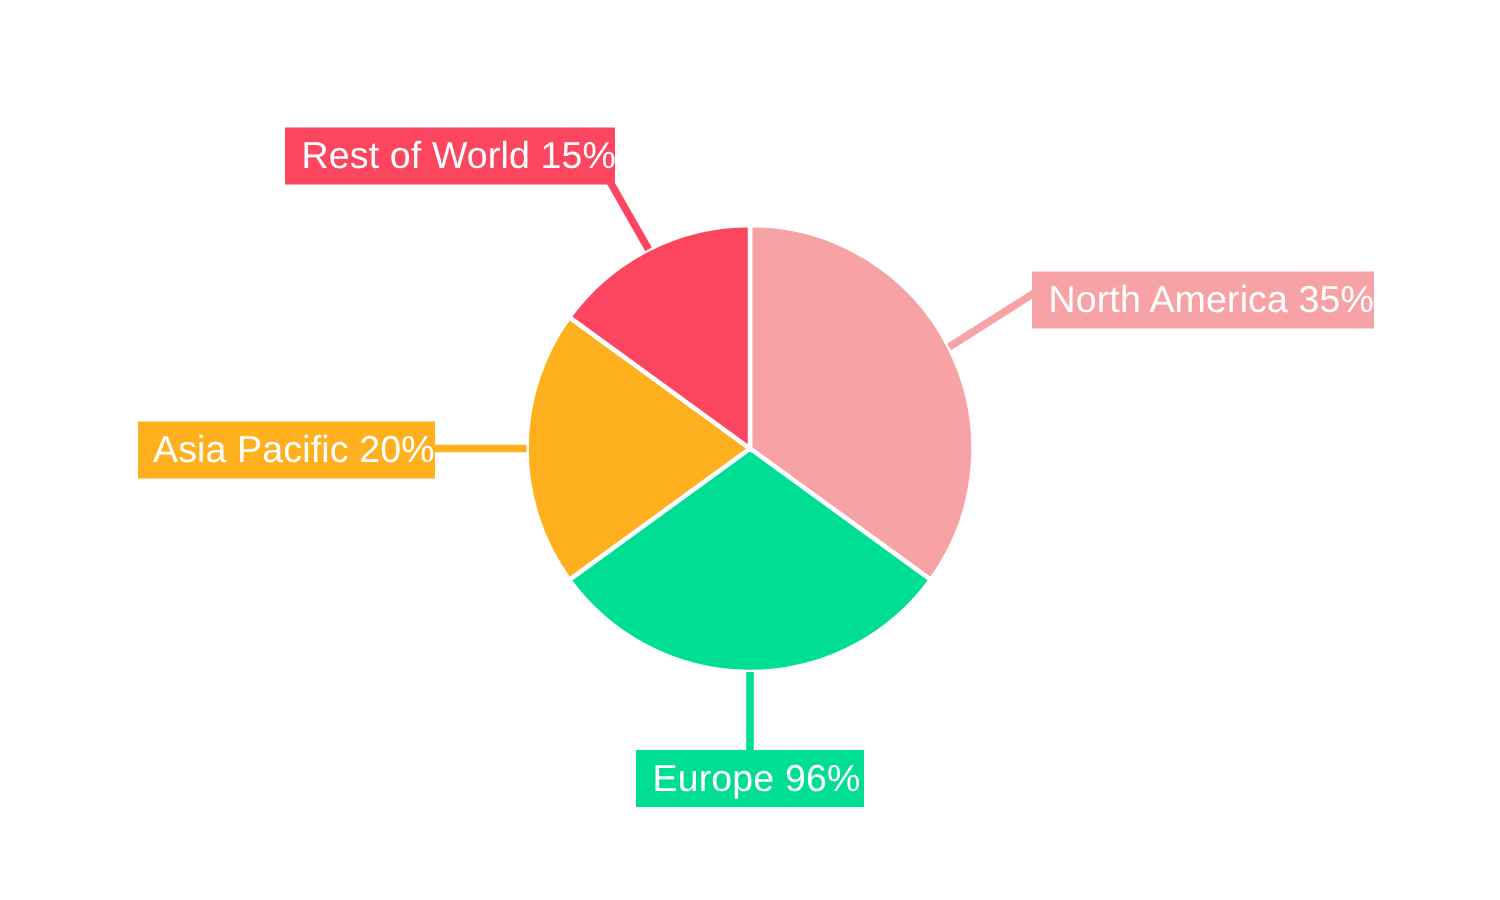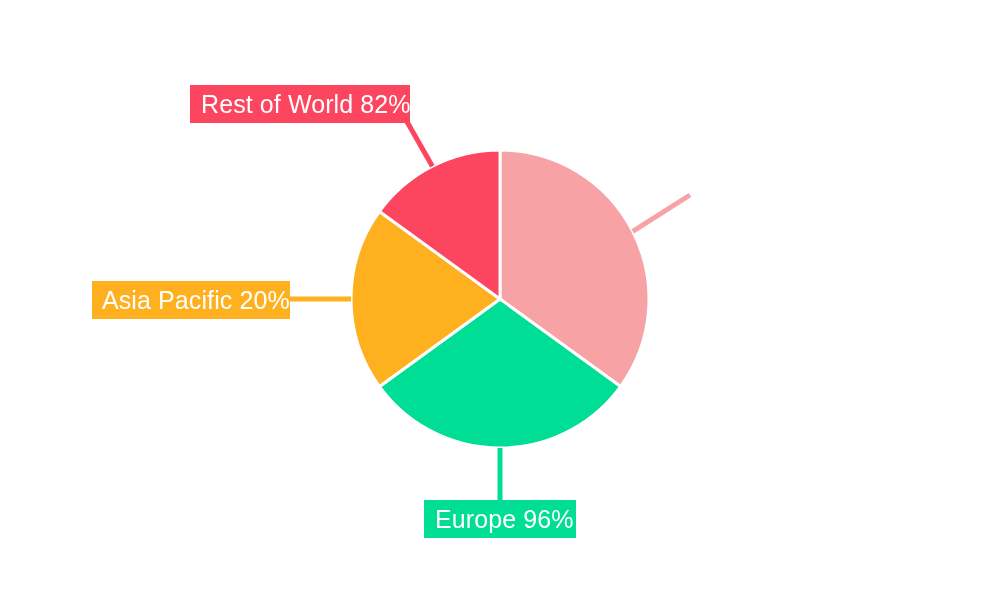--- a/index.html
+++ b/index.html
@@ -77,26 +77,29 @@
       <path d="M 500 299 L 379.46 211.42 A 149 149 0 0 1 500.00 150.00 Z" fill="#FC455F" stroke="#ffffff" stroke-width="3"></path>
     </g>
     <g>
       <line x1="632.76" y1="231.36" x2="690" y2="195" stroke="#F7A3A6" stroke-width="5"></line>
       <line x1="500.00" y1="448.00" x2="500" y2="502" stroke="#00DE95" stroke-width="5"></line>
       <line x1="351.00" y1="299.00" x2="288" y2="299" stroke="#FFB01E" stroke-width="5"></line>
       <line x1="432.36" y1="166.24" x2="406" y2="120" stroke="#FC455F" stroke-width="5"></line>
     </g>
   </svg>
 
+  <div class="callout-label" id="label-north-america" style="background:#F7A3A6;">
+    <span>North America 35%</span>
+  </div>
 
   <div class="callout-label" id="label-europe" style="background:#00DE95;">
     <span>Europe 96%</span>
   </div>
 
   <div class="callout-label" id="label-asia-pacific" style="background:#FFB01E;padding-left:10px;">
     <span>Asia Pacific 20%</span>
   </div>
 
   <div class="callout-label" id="label-rest-of-world" style="background:#FC455F;">
-    <span>Rest of World 82%</span>
+    <span>Rest of World 15%</span>
   </div>
 
 </div>
 
 </body></html>

